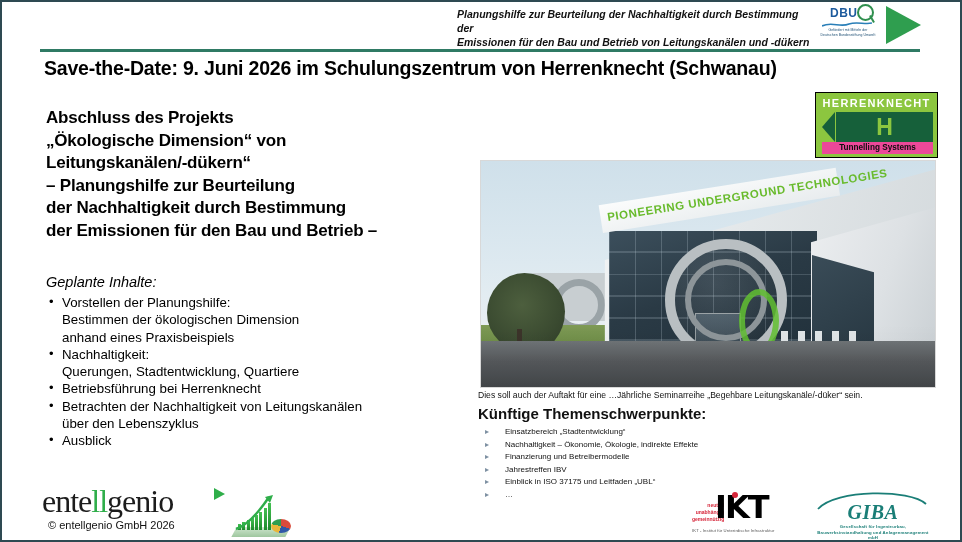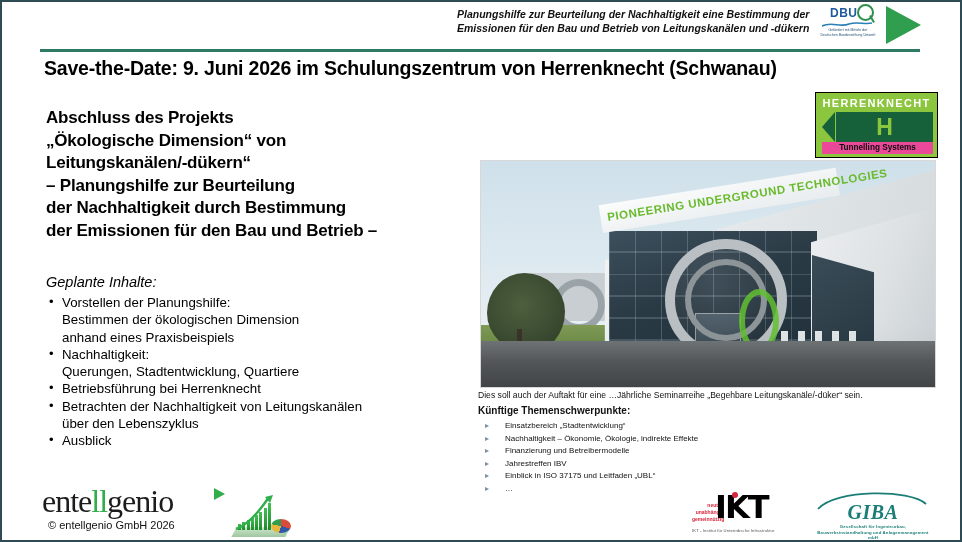--- a/index.html
+++ b/index.html
@@ -107,21 +107,21 @@
   .ph-ring3{position:absolute;left:258px;top:128px;width:40px;height:64px;border-radius:50%;
            border:6px solid #61c031;box-sizing:border-box;opacity:.85;}
   .ph-door{position:absolute;left:214px;top:152px;width:44px;height:50px;
            background:linear-gradient(180deg,#4a5c68 0%,#33434d 100%);border:1px solid #9aa3a7;}
   .ph-posts{position:absolute;left:300px;top:170px;width:78px;height:32px;
             background:repeating-linear-gradient(90deg,#dfe4e6 0 7px,transparent 7px 17px);}
   .ph-grad{position:absolute;inset:0;background:linear-gradient(180deg,rgba(255,255,255,0) 72%,rgba(0,0,0,.05) 100%);}
 
   
   .cap{position:absolute;left:476px;top:388px;width:458px;font-size:8.6px;color:#111;}
-  .cap-head{font-weight:bold;font-size:10px;margin-top:5px;}
+  .cap-head{font-weight:bold;font-size:15px;margin-top:5px;}
   .cap-list{margin-top:4px;}
   .cap-li{position:relative;padding-left:27px;line-height:12.6px;font-size:8px;}
   .cap-li .cbul{position:absolute;left:7px;top:0;color:#7b8ea0;font-size:8px;}
 
   
   .eg{position:absolute;left:40px;top:484px;width:185px;height:30px;}
   .eg-word{font-size:32px;letter-spacing:-1px;color:#1c1c1c;line-height:30px;
            font-family:Liberation Serif, serif;}
   .eg-word .g1{color:#2fae4a;}
   .eg-tri{position:absolute;left:172px;top:2px;width:0;height:0;
@@ -155,21 +155,21 @@
   .giba-sub{position:absolute;left:0;top:36px;width:118px;text-align:center;
             font-weight:bold;font-size:4.3px;line-height:5.6px;color:#1a7e77;letter-spacing:.15px;}
 </style>
 </head>
 <body>
 
 <div id="slide">
 
   <div class="hdr">
     <div class="hdr-text">
-      <div>Planungshilfe zur Beurteilung der Nachhaltigkeit eine Bestimmung der</div>
+      <div>Planungshilfe zur Beurteilung der Nachhaltigkeit durch Bestimmung der</div>
       <div>Emissionen für den Bau und Betrieb von Leitungskanälen und -dükern</div>
     </div>
 
     <div class="dbu">
       <div class="dbu-word">DBU</div>
       <div class="dbu-q"></div>
       <div class="dbu-wave">
         <svg width="50" height="7" viewBox="0 0 50 7">
             <path d="M0 5 C 10 0, 18 7, 27 3 C 35 0, 43 4, 50 2" stroke="#2a7fb8" stroke-width="1.6" fill="none"></path>
           </svg>

